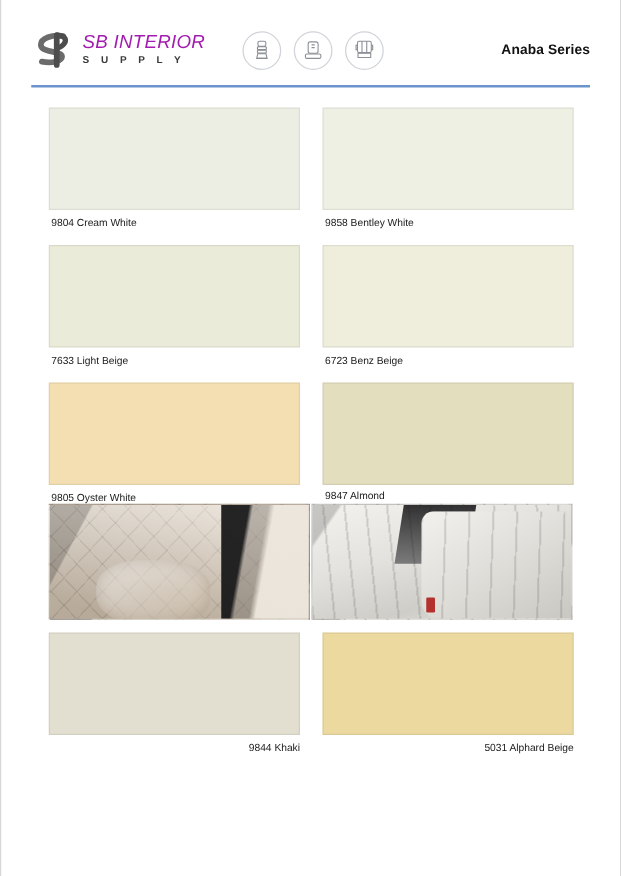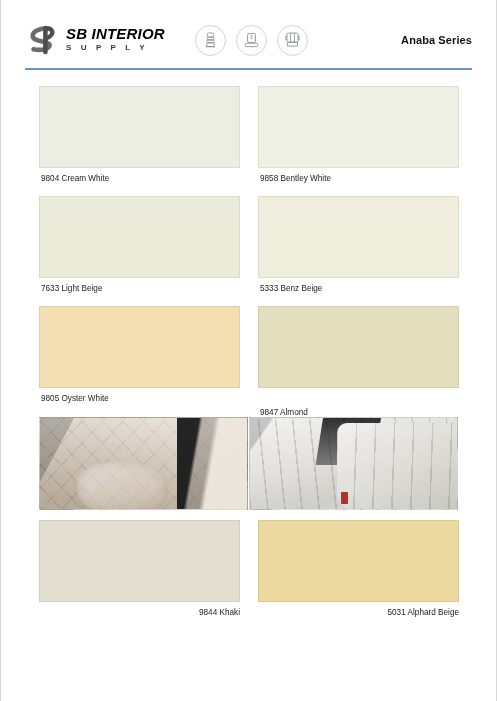--- a/index.html
+++ b/index.html
@@ -22,22 +22,22 @@
     position: relative;
     height: 80px;
     display: flex;
     align-items: center;
     padding: 0 24px 0 24px;
   }
   .brand { display: flex; align-items: center; gap: 7px; }
   .brand-mark { width: 34px; height: 34px; flex: 0 0 34px; }
   .brand-words { display: flex; flex-direction: column; justify-content: center; }
   .brand-name {
-    font-size: 15px; font-weight: bold; font-style: italic;
-    letter-spacing: 0.2px; color: #000000; line-height: 1.05;
+    font-size: 15px; font-weight: normal; font-style: italic;
+    letter-spacing: 0.2px; color: #a21caf; line-height: 1.05;
   }
   .brand-sub {
     font-size: 8px; font-weight: bold; color: #3a3a3a;
     letter-spacing: 3.6px; line-height: 1.3; margin-top: 1px;
   }
 
   .seat-icons { display: flex; gap: 10px; margin-left: 30px; }
   .seat-icon {
     width: 31px; height: 31px; border-radius: 50%;
     border: 1px solid #d0d3d8;
@@ -69,21 +69,21 @@
     border: 1px solid rgba(0,0,0,.07);
   }
   .swatch-label {
     font-size: 8.2px; color: #1b1b1b;
     padding: 6px 0 0 2px;
     white-space: nowrap;
   }
   .row-gap { height: 13px; }
 
   
-  .label-lo { padding-top: 20px; }
+  .label-lo { padding-top: 4px; }
 
   
   .photo-row { display: flex; gap: 1px; padding: 0 38px; }
   .photo {
     width: 209px; height: 93px;
     position: relative; overflow: hidden;
     border: 1px solid rgba(0,0,0,.06);
   }
 
   
@@ -206,21 +206,21 @@
 
     <div class="row-gap"></div>
 
     <div class="row">
       <div class="cell">
         <div class="swatch" style="background:#EBEBD9;"></div>
         <div class="swatch-label">7633 Light Beige</div>
       </div>
       <div class="cell">
         <div class="swatch" style="background:#EFEEDD;"></div>
-        <div class="swatch-label">5333 Benz Beige</div>
+        <div class="swatch-label">6723 Benz Beige</div>
       </div>
     </div>
 
     <div class="row-gap"></div>
 
     <div class="row">
       <div class="cell">
         <div class="swatch" style="background:#F3DFB2;"></div>
         <div class="swatch-label">9805 Oyster White</div>
       </div>

